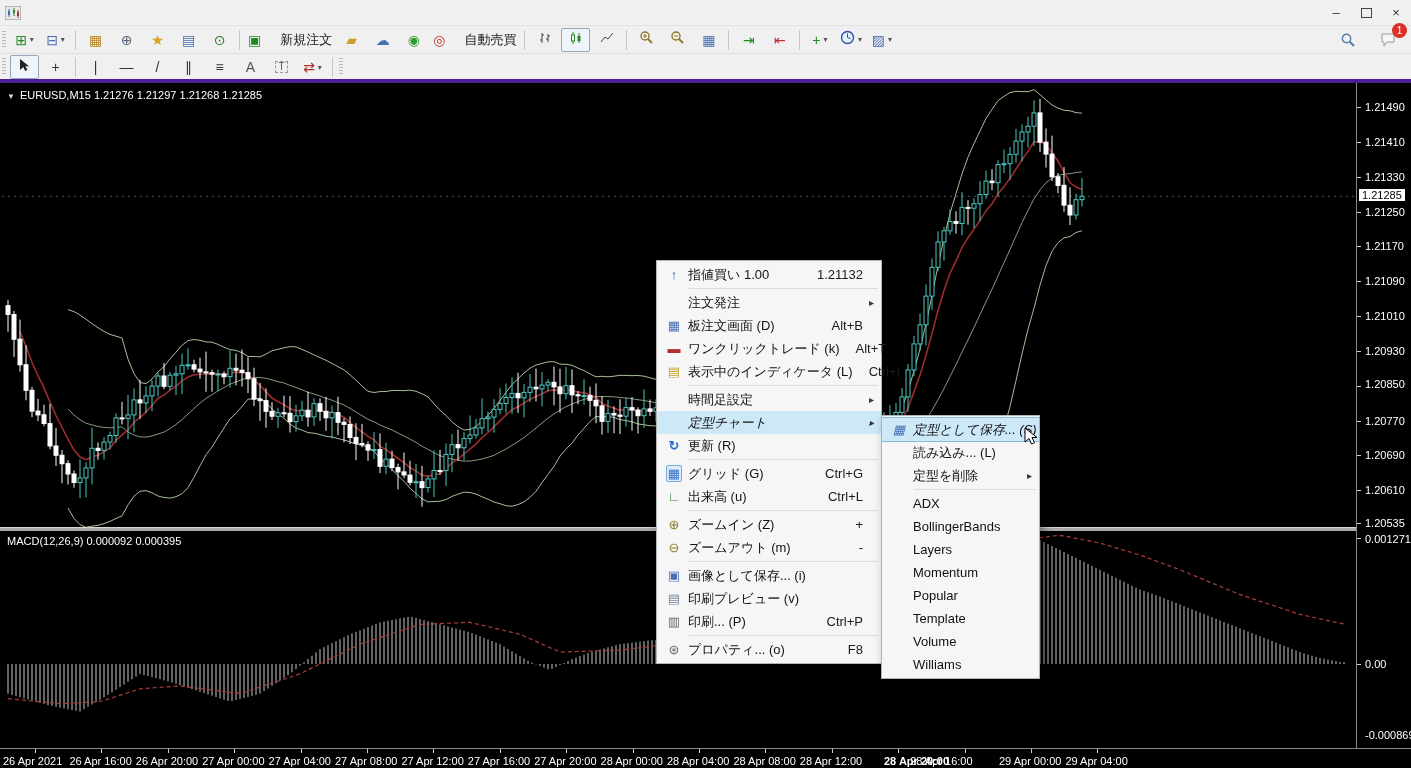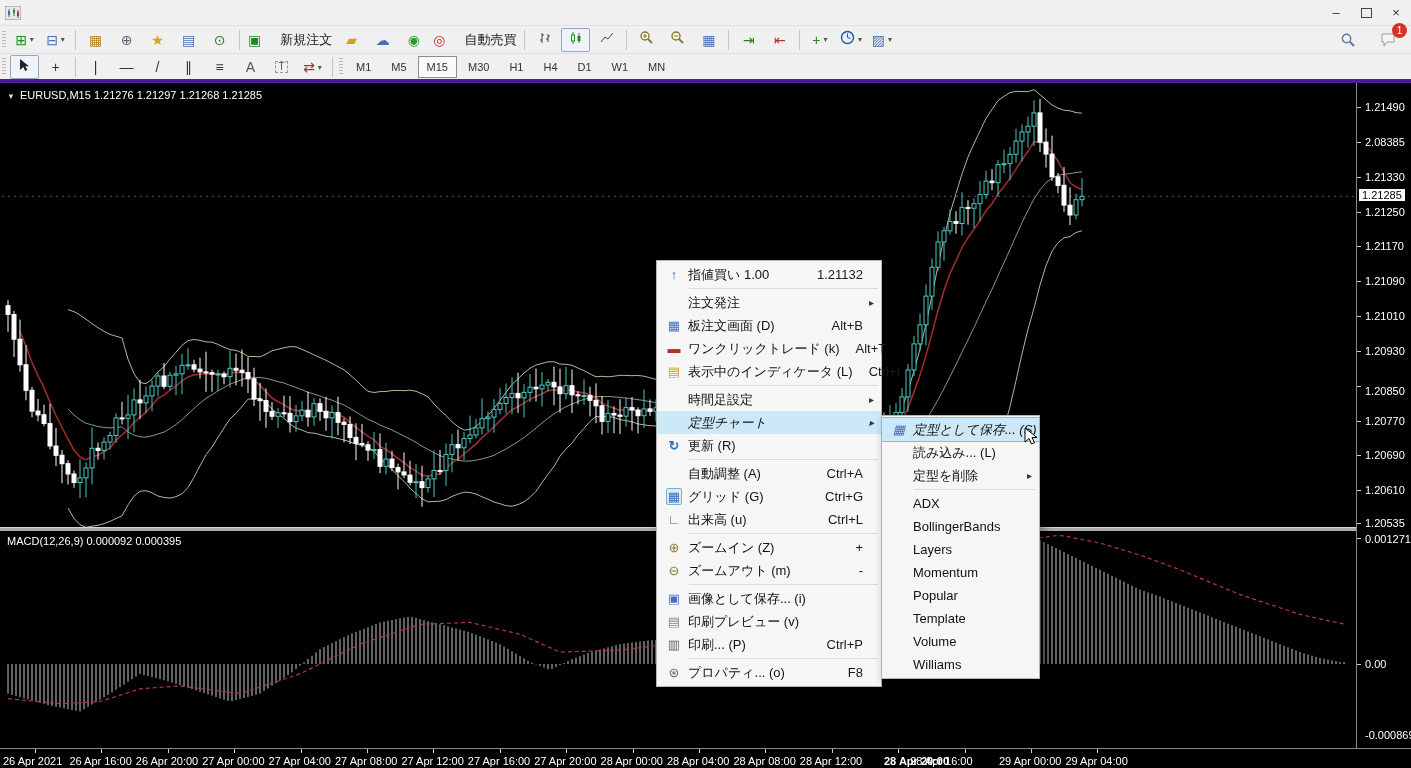--- a/index.html
+++ b/index.html
@@ -259,31 +259,20 @@
         <div class="tb-btn">
           <span class="glyph glyph-boxed" style="color: rgb(85, 85, 85);">T</span>
         </div>
         <div class="tb-btn">
           <span class="glyph" style="color: rgb(176, 48, 48);">⇄</span>
           <span class="dd">▾</span>
         </div>
         <div class="tb-sep"></div>
       </div>
     <div class="grip"></div>
-    <div id="tfBar" style="display:flex;align-items:center;">
-        <div class="tf-btn">M1</div>
-        <div class="tf-btn">M5</div>
-        <div class="tf-btn pressed">M15</div>
-        <div class="tf-btn">M30</div>
-        <div class="tf-btn">H1</div>
-        <div class="tf-btn">H4</div>
-        <div class="tf-btn">D1</div>
-        <div class="tf-btn">W1</div>
-        <div class="tf-btn">MN</div>
-      </div>
   </div>
 
   <div class="chart-wrap">
     <svg id="chartSvg" width="1354" height="688">
         <defs>
           <clipPath id="mc">
             <rect x="0" y="2" width="1352" height="441"></rect>
           </clipPath>
         </defs>
         <g clip-path="url(#mc)">
@@ -990,35 +979,35 @@
         <line x1="1342" y1="580" x2="1342" y2="578.0" stroke="#c6c6c6"></line>
         <path d="M6,614.7L12,615.3L18,615.8L24,616.4L30,617.0L36,617.6L42,618.1L48,618.7L54,619.3L60,619.6L66,619.3L72,619.0L78,618.7L84,618.4L90,618.1L96,617.8L102,616.4L108,614.4L114,612.5L120,610.6L126,608.6L132,606.7L138,604.8L144,604.3L150,603.9L156,603.4L162,603.0L168,602.6L174,602.1L180,602.1L186,602.9L192,603.7L198,604.5L204,605.2L210,606.0L216,606.8L222,607.6L228,608.4L234,609.2L240,609.1L246,607.1L252,605.1L258,603.1L264,601.1L270,599.2L276,597.2L282,595.2L288,593.2L294,591.2L300,588.9L306,585.9L312,583.0L318,580.0L324,577.0L330,574.1L336,571.1L342,568.1L348,565.1L354,562.2L360,559.5L366,557.5L372,555.5L378,553.6L384,551.6L390,549.6L396,547.6L402,545.6L408,543.7L414,541.7L420,540.3L426,540.0L432,539.8L438,539.6L444,539.3L450,539.1L456,538.8L462,538.6L468,538.4L474,539.8L480,541.2L486,542.6L492,544.1L498,545.5L504,546.9L510,548.4L516,549.8L522,552.0L528,554.7L534,557.4L540,560.1L546,562.8L552,565.4L558,568.1L564,567.9L570,567.7L576,567.5L582,567.3L588,567.1L594,566.9L600,566.7L606,566.5L612,566.3L618,566.1L624,565.4L630,564.6L636,563.9L642,563.1L648,562.4L654,561.7L660,560.9L666,560.2L672,559.4L678,558.7L684,557.9L690,557.2L696,556.5L702,556.0L708,555.7L714,555.4L720,555.1L726,554.8L732,554.5L738,554.2L744,553.9L750,553.6L756,553.3L762,553.0L768,552.7L774,552.4L780,552.5L786,553.1L792,553.8L798,554.5L804,555.2L810,555.9L816,556.5L822,557.2L828,557.9L834,558.6L840,559.3L846,559.9L852,560.8L858,561.8L864,562.7L870,563.7L876,564.6L882,565.6L888,566.5L894,567.5L900,566.2L906,560.6L912,554.9L918,549.3L924,543.6L930,538.0L936,532.3L942,525.5L948,518.0L954,510.6L960,503.2L966,495.7L972,488.3L978,480.9L984,477.1L990,473.4L996,469.7L1002,466.0L1008,462.3L1014,458.6L1020,455.8L1026,455.1L1032,454.3L1038,453.6L1044,452.9L1050,452.1L1056,451.4L1062,451.9L1068,453.1L1074,454.3L1080,455.5L1086,456.7L1092,457.9L1098,459.1L1104,460.8L1110,462.6L1116,464.4L1122,466.2L1128,468.0L1134,469.8L1140,471.7L1146,473.9L1152,476.2L1158,478.4L1164,480.6L1170,482.8L1176,485.1L1182,487.5L1188,490.0L1194,492.4L1200,494.9L1206,497.4L1212,499.9L1218,502.3L1224,504.8L1230,507.3L1236,509.8L1242,511.9L1248,513.9L1254,515.9L1260,517.9L1266,519.9L1272,521.8L1278,523.8L1284,525.8L1290,527.8L1296,529.8L1302,531.3L1308,532.6L1314,534.0L1320,535.3L1326,536.6L1332,537.9L1338,539.2L1344,540.3" fill="none" stroke="#b23a3a" stroke-width="1.2" stroke-dasharray="4,3"></path>
       </svg>
     <div class="symbol-label"><span class="tri">▼</span><span>EURUSD,M15 1.21276 1.21297 1.21268 1.21285</span></div>
     <div class="splitter"></div>
     <div class="macd-label">MACD(12,26,9) 0.000092 0.000395</div>
     <div class="price-axis" id="priceAxis">
         <div class="ptick" style="top: 24px;"></div>
         <div class="plabel" style="top: 18px;">1.21490</div>
         <div class="ptick" style="top: 58.848px;"></div>
-        <div class="plabel" style="top: 52.848px;">2.08385</div>
+        <div class="plabel" style="top: 52.848px;">1.21410</div>
         <div class="ptick" style="top: 93.696px;"></div>
         <div class="plabel" style="top: 87.696px;">1.21330</div>
         <div class="ptick" style="top: 128.544px;"></div>
         <div class="plabel" style="top: 122.544px;">1.21250</div>
         <div class="ptick" style="top: 163.392px;"></div>
         <div class="plabel" style="top: 157.392px;">1.21170</div>
         <div class="ptick" style="top: 198.24px;"></div>
         <div class="plabel" style="top: 192.24px;">1.21090</div>
         <div class="ptick" style="top: 233.088px;"></div>
         <div class="plabel" style="top: 227.088px;">1.21010</div>
         <div class="ptick" style="top: 267.936px;"></div>
         <div class="plabel" style="top: 261.936px;">1.20930</div>
         <div class="ptick" style="top: 302.784px;"></div>
-        <div class="plabel" style="top: 302px;">1.20850</div>
+        <div class="plabel" style="top: 295px;">1.20850</div>
         <div class="ptick" style="top: 337.632px;"></div>
         <div class="plabel" style="top: 331.632px;">1.20770</div>
         <div class="ptick" style="top: 372.48px;"></div>
         <div class="plabel" style="top: 366.48px;">1.20690</div>
         <div class="ptick" style="top: 407.328px;"></div>
         <div class="plabel" style="top: 401.328px;">1.20610</div>
         <div class="ptick" style="top: 439.998px;"></div>
         <div class="plabel" style="top: 433.998px;">1.20535</div>
         <div class="pcur" style="top: 106.298px;">1.21285</div>
         <div class="ptick" style="top: 455.001px;"></div>
@@ -1108,26 +1097,20 @@
         <span class="menu-lbl">定型チャート</span>
         <span class="menu-arrow">▸</span>
       </div>
       <div class="menu-row">
         <span class="menu-ico"><span style="color: rgb(42, 111, 200); font-weight: bold;">↻</span></span>
         <span class="menu-lbl">更新 (R)</span>
         <span class="menu-arrow"></span>
       </div>
       <div class="menu-sep"></div>
       <div class="menu-row">
-        <span class="menu-ico"></span>
-        <span class="menu-lbl">自動調整 (A)</span>
-        <span class="menu-right">Ctrl+A</span>
-        <span class="menu-arrow"></span>
-      </div>
-      <div class="menu-row">
         <span class="menu-ico"><span class="ico-boxed" style="color: rgb(58, 111, 192);">▦</span></span>
         <span class="menu-lbl">グリッド (G)</span>
         <span class="menu-right">Ctrl+G</span>
         <span class="menu-arrow"></span>
       </div>
       <div class="menu-row">
         <span class="menu-ico"><span style="color: rgb(47, 138, 47); font-weight: bold;">∟</span></span>
         <span class="menu-lbl">出来高 (u)</span>
         <span class="menu-right">Ctrl+L</span>
         <span class="menu-arrow"></span>

